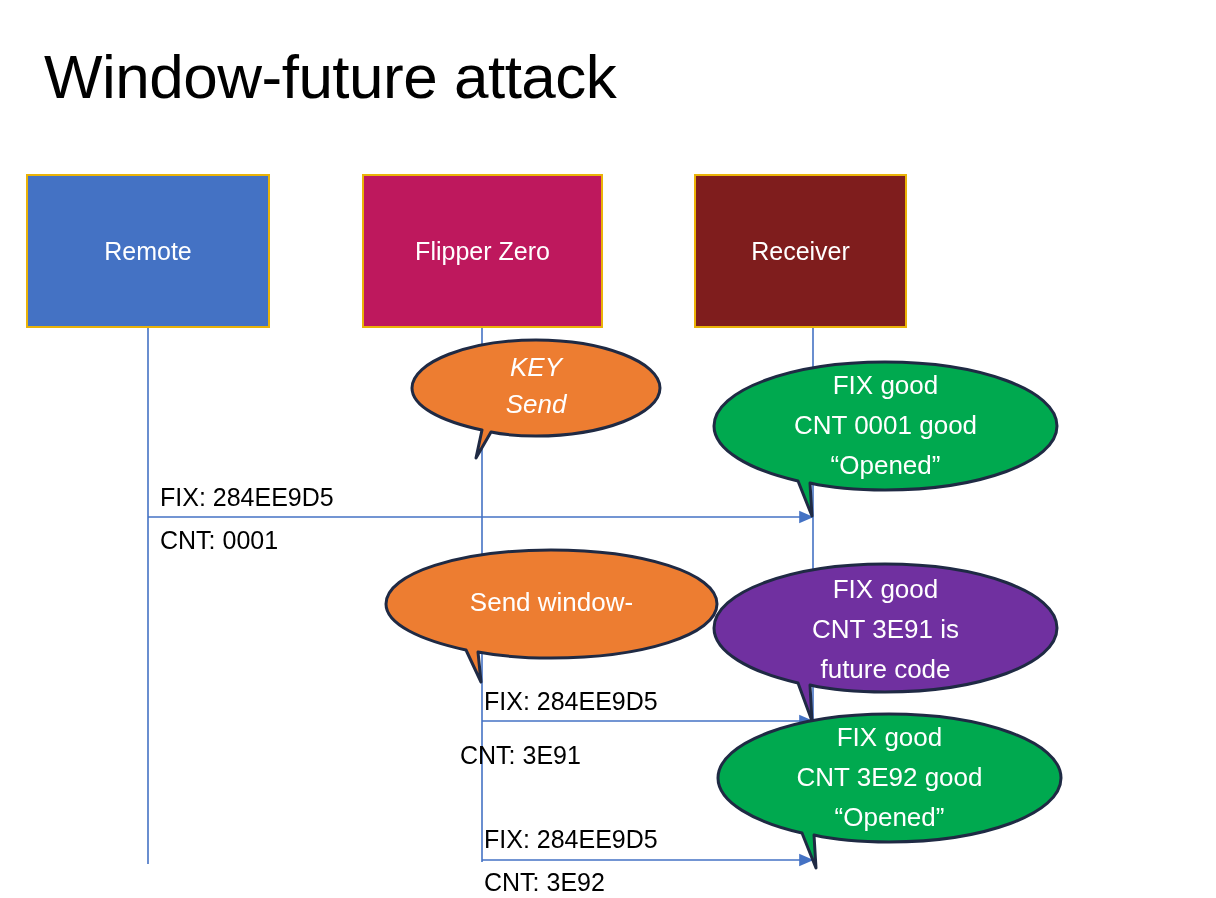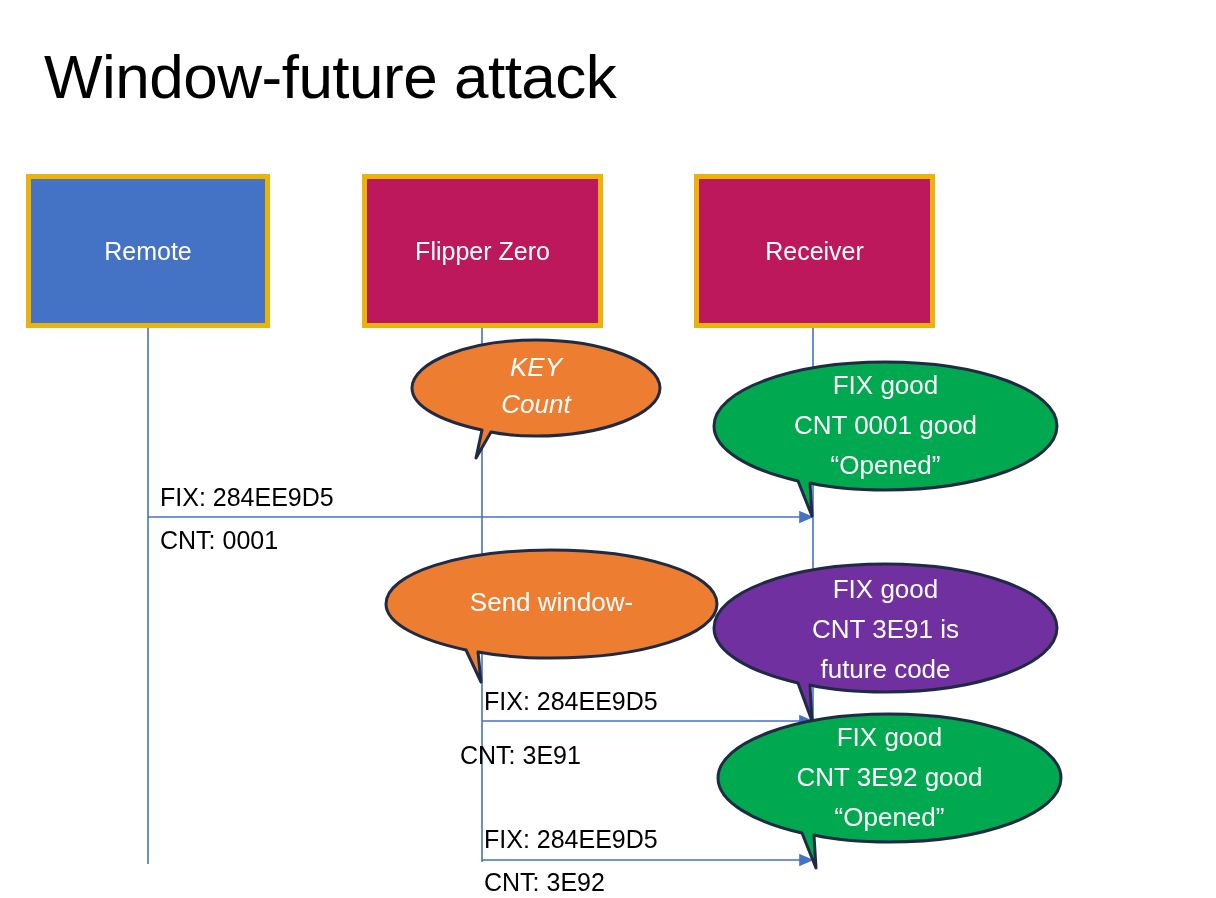--- a/index.html
+++ b/index.html
@@ -43,21 +43,21 @@
     left: 0;
     top: 0;
     width: 1216px;
     height: 898px;
     pointer-events: none;
   }
 
   
   .actor-box {
     position: absolute;
-    border: 5px solid #eab308;
+    border: 2px solid #eab308;
     box-sizing: border-box;
     display: flex;
     align-items: center;
     justify-content: center;
     color: #ffffff;
     font-size: 25px;
     font-weight: 400;
   }
   .actor-label {
     display: block;
@@ -67,22 +67,22 @@
 
   #actor-remote {
     left: 26px;  top: 174px;  width: 244px;  height: 154px;
     background: #4472C4;
   }
   #actor-flipper {
     left: 362px; top: 174px;  width: 241px;  height: 154px;
     background: #be185d;
   }
   #actor-receiver {
-    left: 694px; top: 174px;  width: 241px;  height: 154px;
-    background: #be185d;
+    left: 694px; top: 174px;  width: 213px;  height: 154px;
+    background: #7f1d1d;
   }
 
   
   .callout {
     position: absolute;
   }
   .callout svg {
     position: absolute;
     left: 0;
     top: 0;
@@ -167,21 +167,21 @@
 
   <div class="callout" id="callout-key-known">
     <svg width="252" height="128" viewBox="0 0 252 128">
       <path d="M126,2 C193,2 250,24 250,50 C250,76 193,98 126,98
                C110,98 95,97 81,94
                L66,120 L72,92
                C30,83 2,68 2,50 C2,24 59,2 126,2 Z" fill="#ED7D31" stroke="#1F2A44" stroke-width="3" stroke-linejoin="round"></path>
     </svg>
     <div class="callout-text">
       <span>KEY</span>
-      <span>Count</span>
+      <span>Send</span>
     </div>
   </div>
 
   <div class="callout" id="callout-fix-good-0001">
     <svg width="347" height="160" viewBox="0 0 347 160">
       <path d="M173,2 C267,2 345,30 345,66 C345,102 267,130 173,130
                C146,130 120,128 98,123
                L100,156 L86,121
                C38,110 2,90 2,66 C2,30 80,2 173,2 Z" fill="#00A94F" stroke="#1F2A44" stroke-width="3" stroke-linejoin="round"></path>
     </svg>

